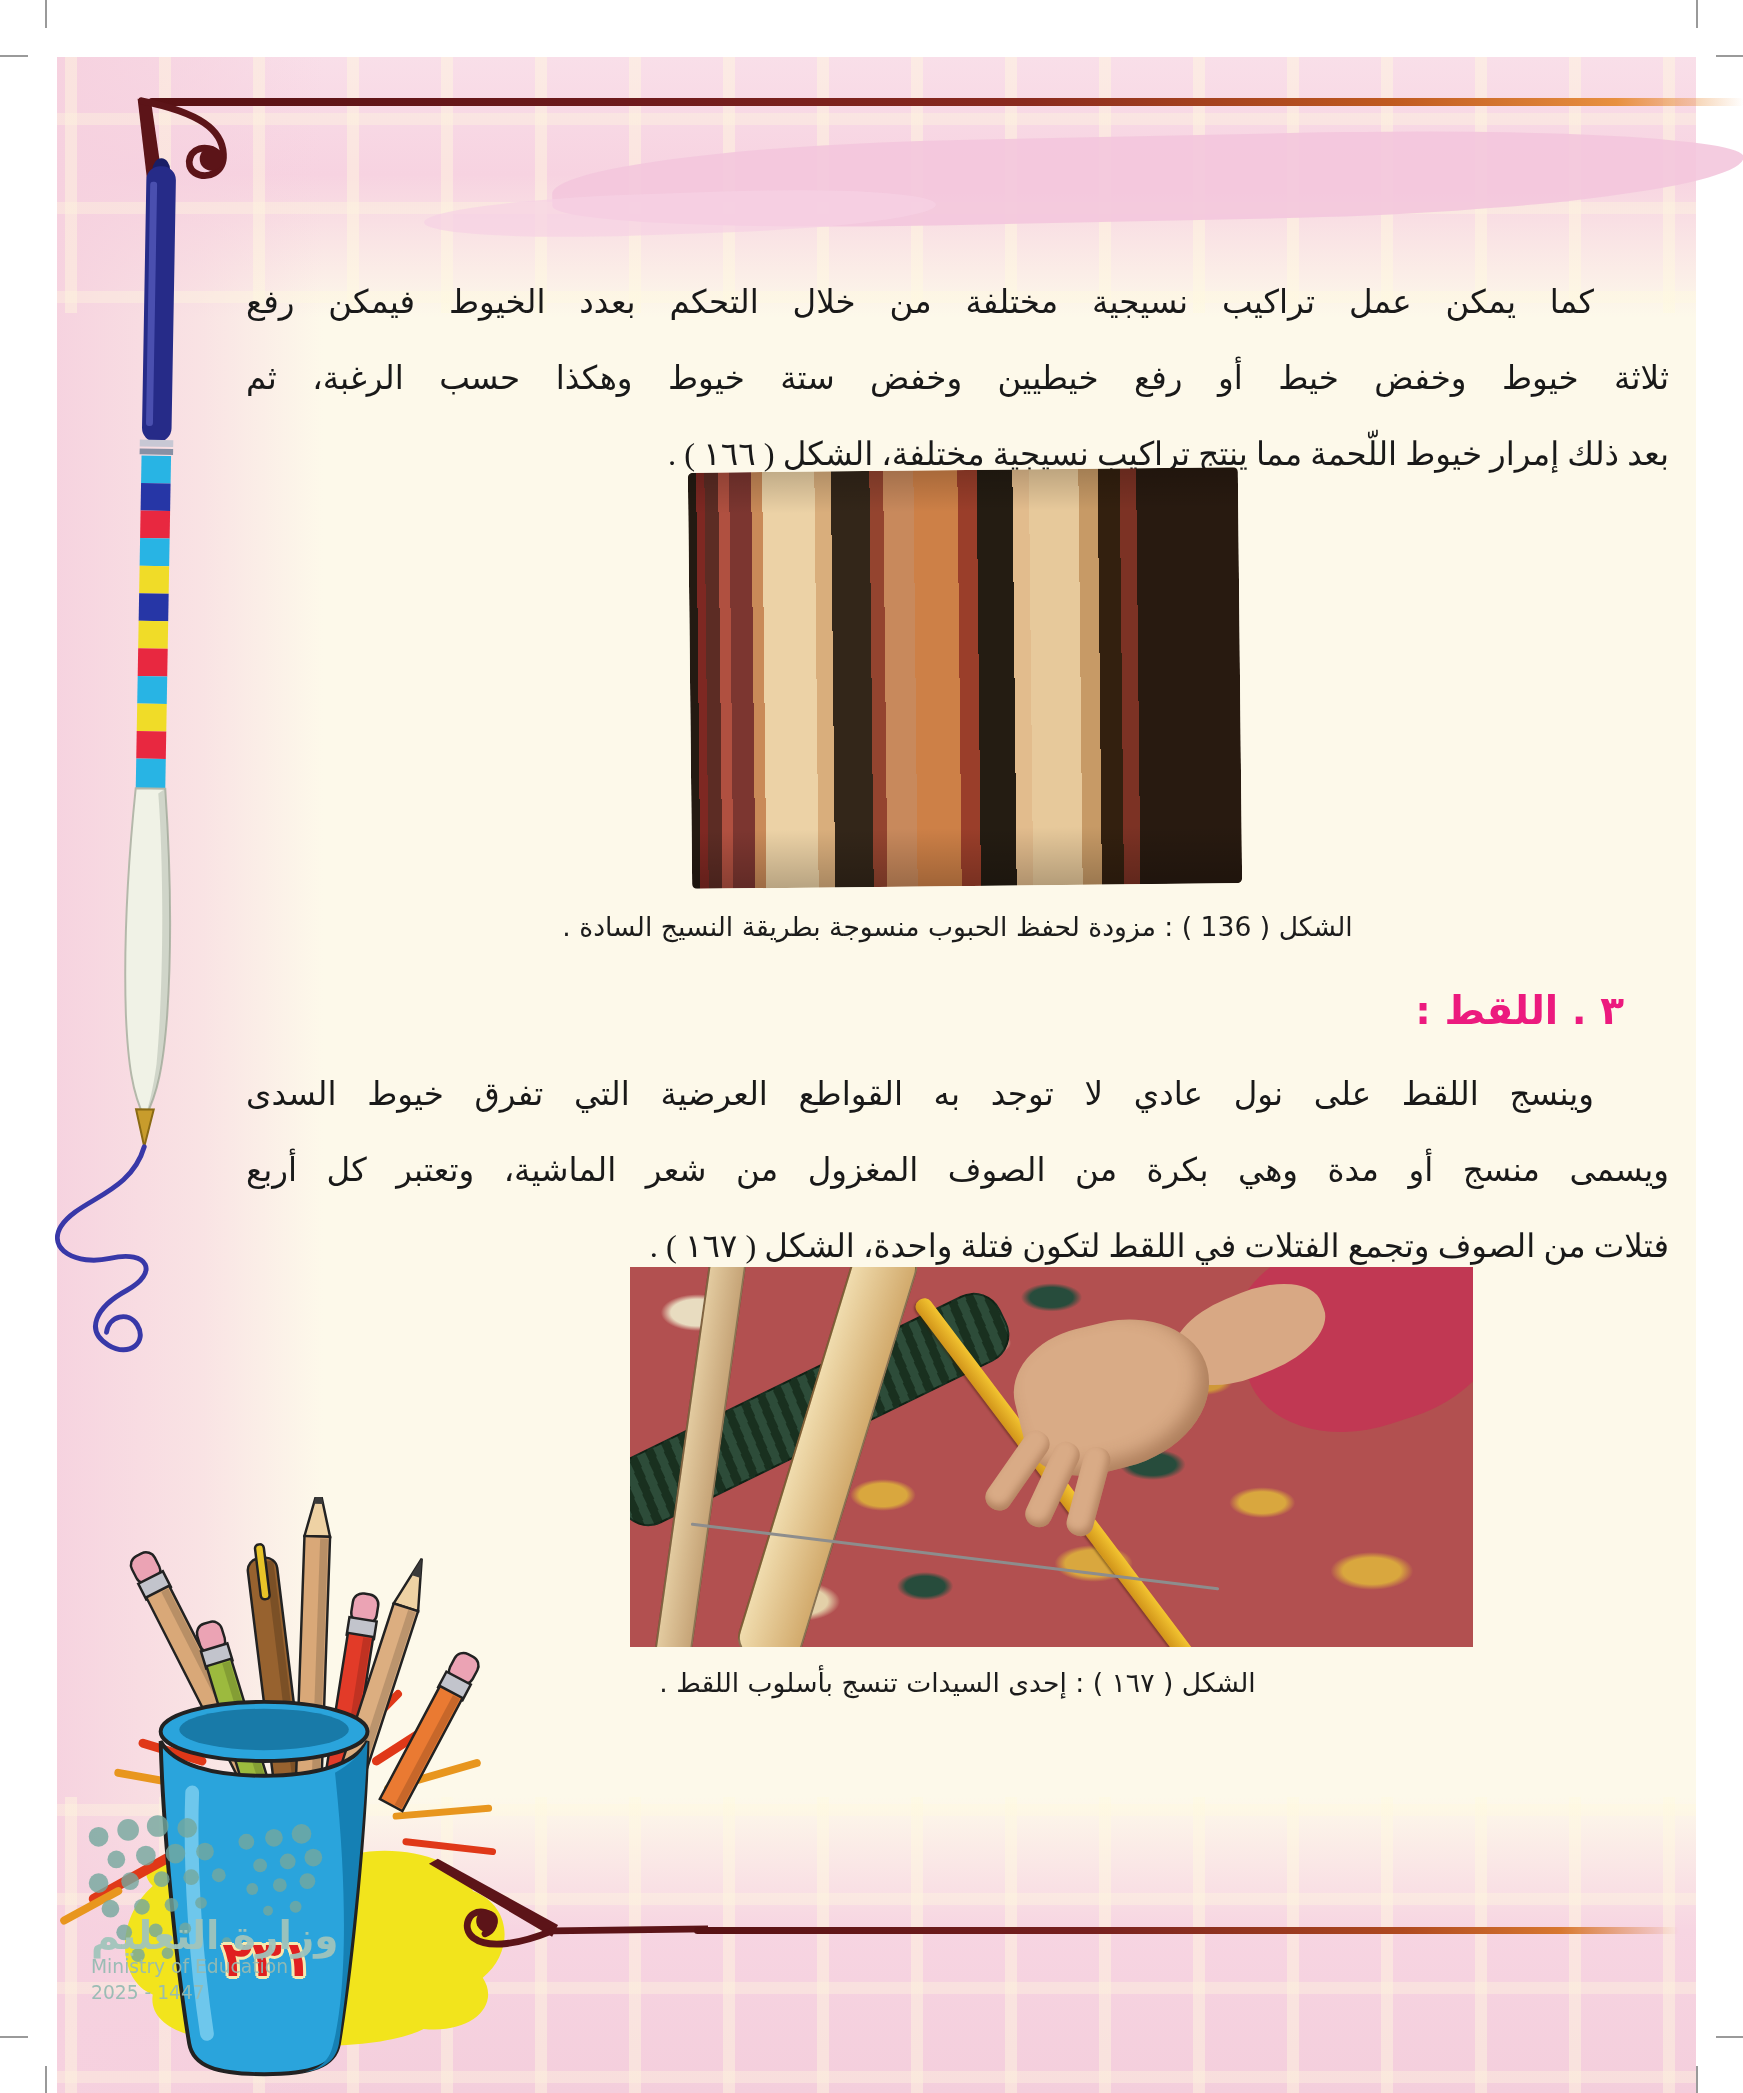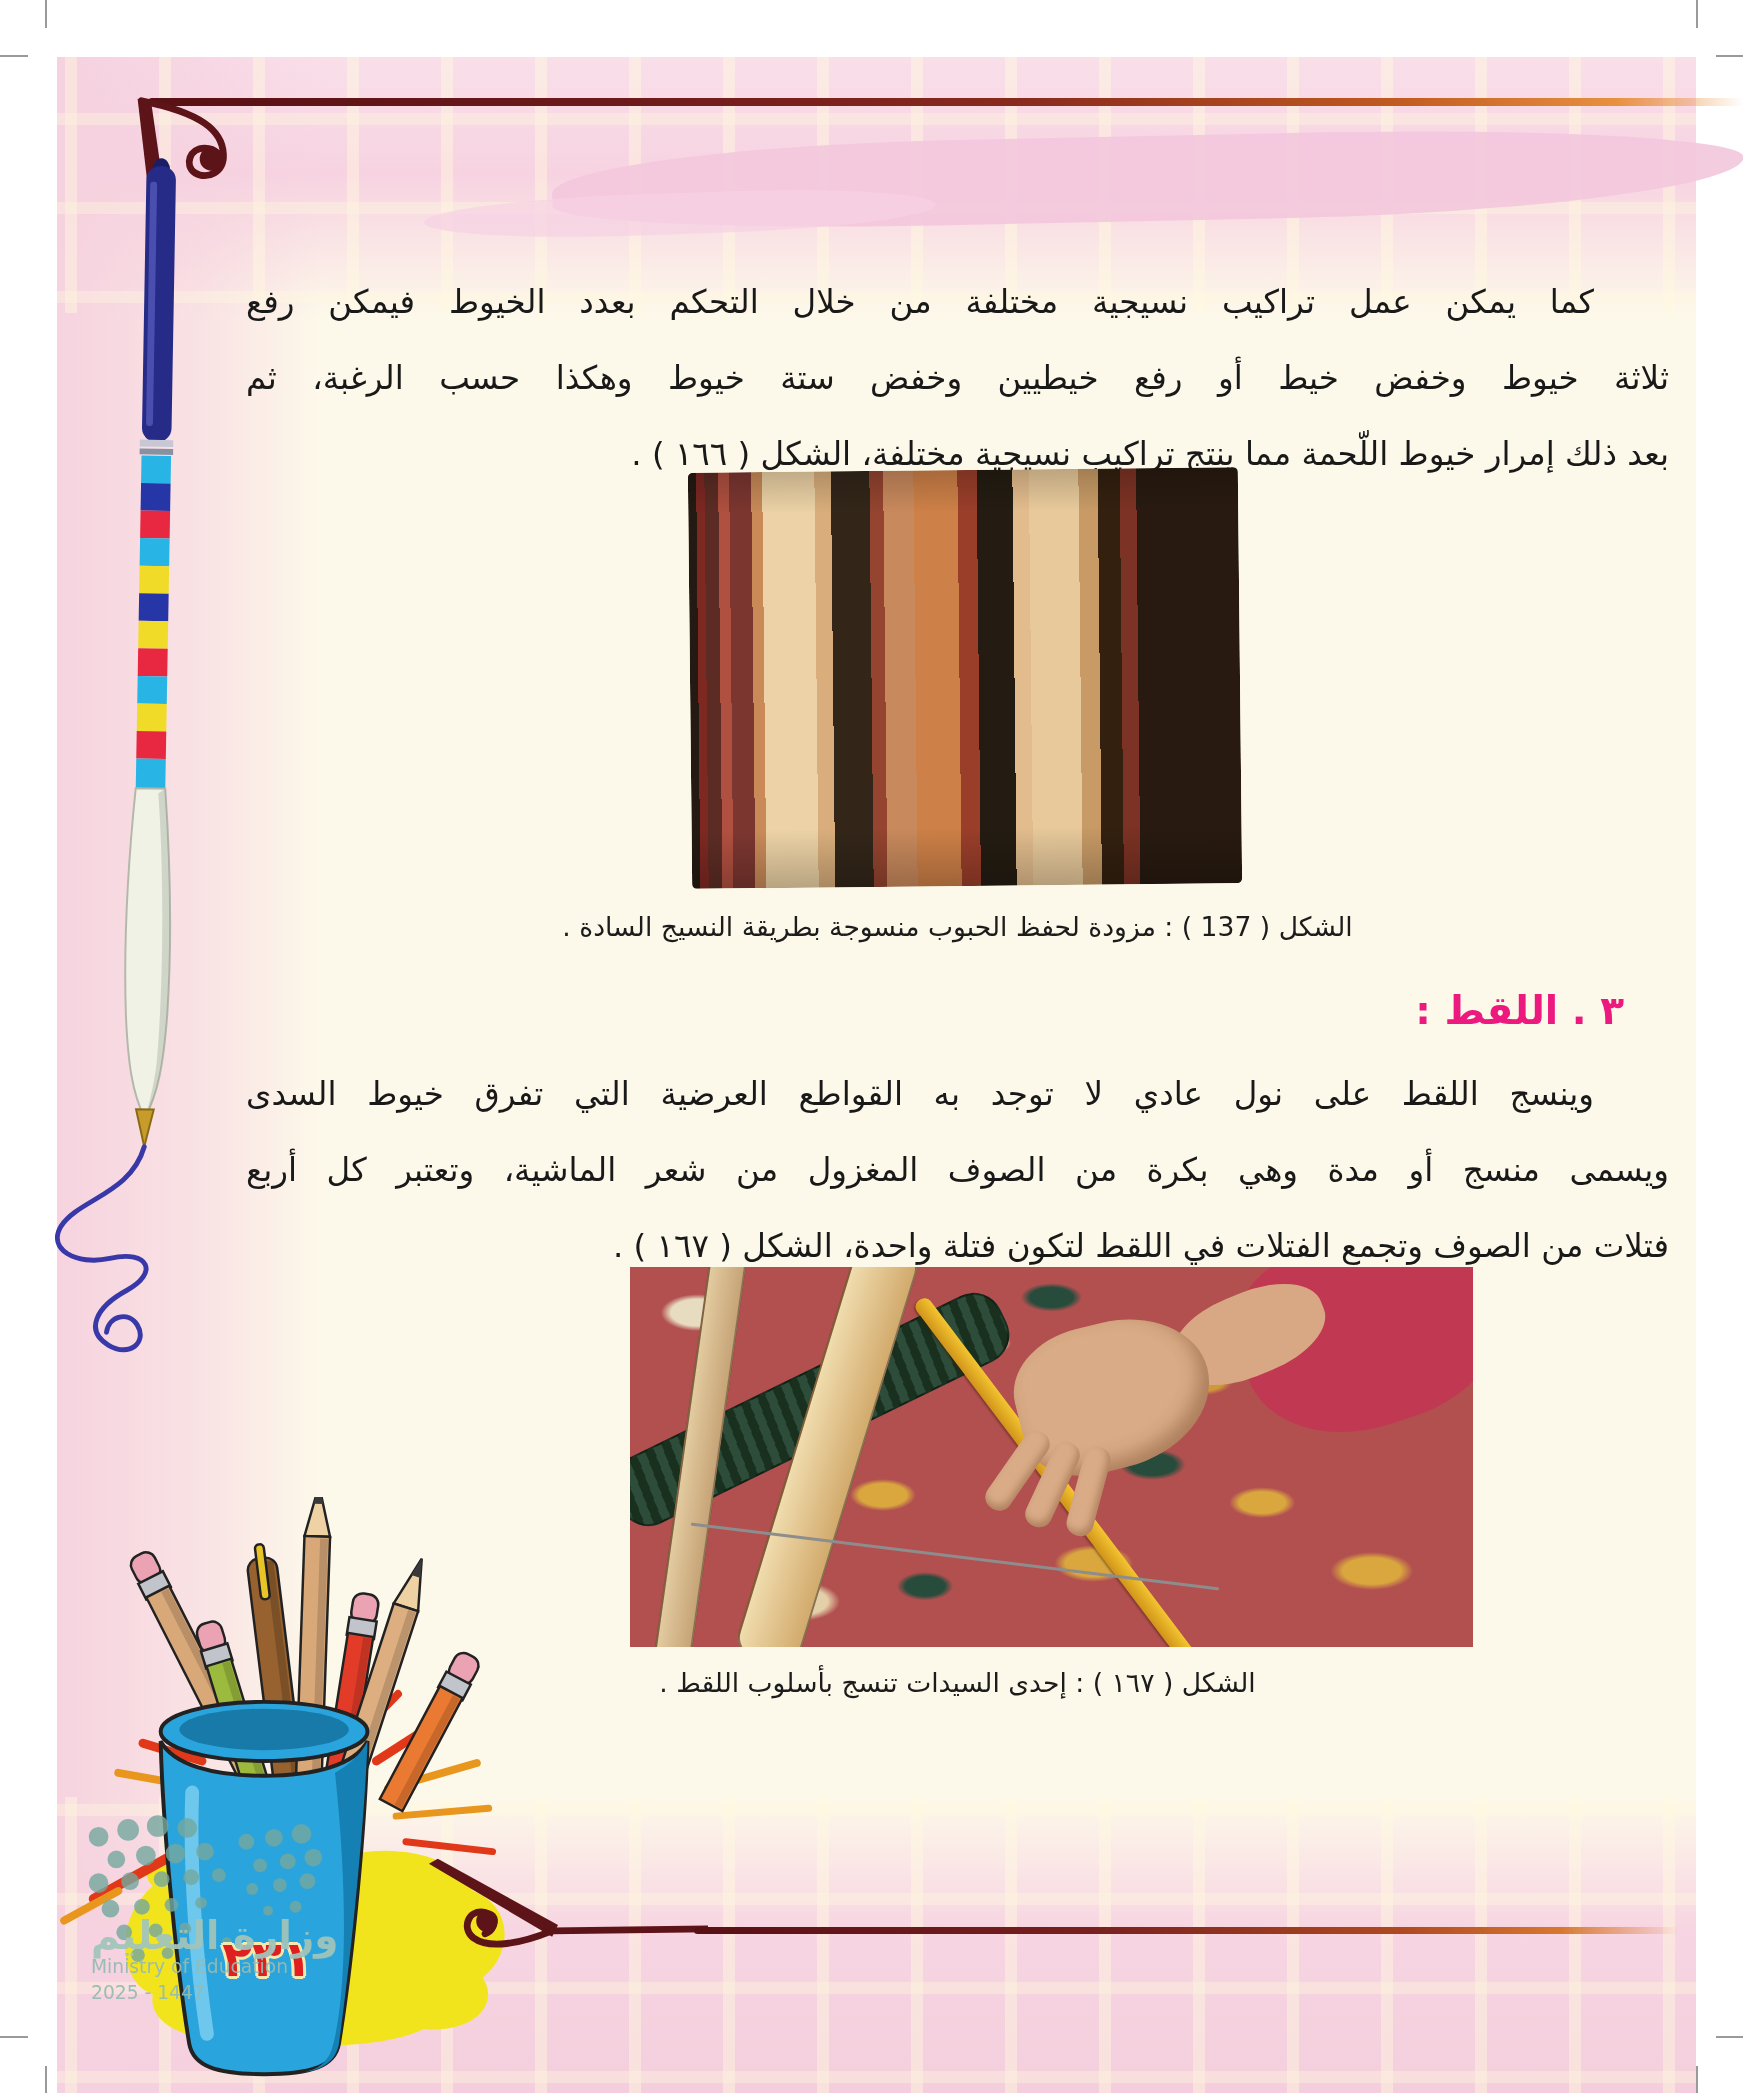--- a/index.html
+++ b/index.html
@@ -30,21 +30,21 @@
   .rule-top{position:absolute;left:148px;top:98px;width:1596px;height:7.9px;border-radius:3.9px;
        background:linear-gradient(90deg,#581114 0%,#6e1a1c 30%,#8a2a1e 55%,#c05a20 78%,#e89040 92%,rgba(240,170,100,0) 100%);}
   .rule-bottom{position:absolute;left:694px;top:1927px;width:985px;height:6.9px;border-radius:3.9px;
        background:linear-gradient(90deg,#581114 0%,#77201f 40%,#b04a20 72%,#d87830 88%,rgba(230,150,90,0) 100%);}
   .svgabs{position:absolute;}
   
   .para{position:absolute;left:246px;width:1423px;direction:rtl;color:#191919;
         font-size:32.5px;line-height:76px;font-weight:500;}
   .para .line{height:76px;overflow:hidden;text-align:justify;text-align-last:justify;}
   .para .line.first{padding-right:75px;}
-  .para .line.last{text-align:left;text-align-last:right;}
+  .para .line.last{text-align:left;text-align-last:right;font-family:Liberation Serif, serif;}
   .caption{position:absolute;left:246px;width:1423px;direction:rtl;text-align:center;
         color:#1c1c1c;font-size:26.6px;}
   .heading{position:absolute;right:120px;top:988px;direction:rtl;color:#ec1a7e;
         font-size:39px;font-weight:bold;}
   
   .fig166{position:absolute;left:690px;top:470px;width:550px;height:416px;
       transform:rotate(-0.6deg);border-radius:4.9px;
       background-image:
        linear-gradient(180deg,rgba(0,0,0,.18) 0%,rgba(0,0,0,0) 10%,rgba(0,0,0,0) 86%,rgba(0,0,0,.22) 100%),
        linear-gradient(90deg,
@@ -166,21 +166,21 @@
     </g>
   </svg>
 
   <div class="para" style="top:264px">
     <div class="line first">كما يمكن عمل تراكيب نسيجية مختلفة من خلال التحكم بعدد الخيوط فيمكن رفع</div>
     <div class="line">ثلاثة خيوط وخفض خيط أو رفع خيطيين وخفض ستة خيوط وهكذا حسب الرغبة، ثم</div>
     <div class="line last">بعد ذلك إمرار خيوط اللّحمة مما ينتج تراكيب نسيجية مختلفة، الشكل ( ١٦٦ ) .</div>
   </div>
 
   <div class="fig166"></div>
-  <div class="caption" style="top:911px">الشكل ( 137 ) : مزودة لحفظ الحبوب منسوجة بطريقة النسيج السادة .</div>
+  <div class="caption" style="top:911px">الشكل ( 136 ) : مزودة لحفظ الحبوب منسوجة بطريقة النسيج السادة .</div>
 
   <div class="heading">٣ . اللقط :</div>
 
   <div class="para" style="top:1056px">
     <div class="line first">وينسج اللقط على نول عادي لا توجد به القواطع العرضية التي تفرق خيوط السدى</div>
     <div class="line">ويسمى منسج أو مدة وهي بكرة من الصوف المغزول من شعر الماشية، وتعتبر كل أربع</div>
     <div class="line last">فتلات من الصوف وتجمع الفتلات في اللقط لتكون فتلة واحدة، الشكل ( ١٦٧ ) .</div>
   </div>
 
   <div class="fig167">

